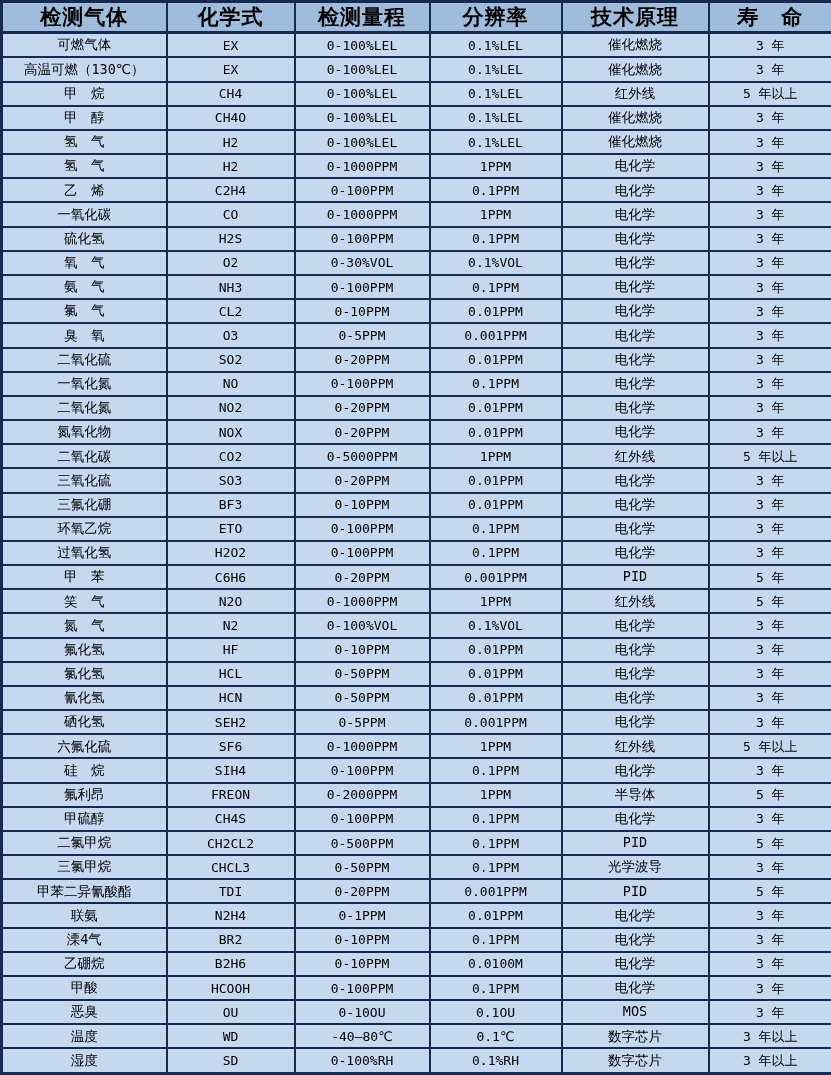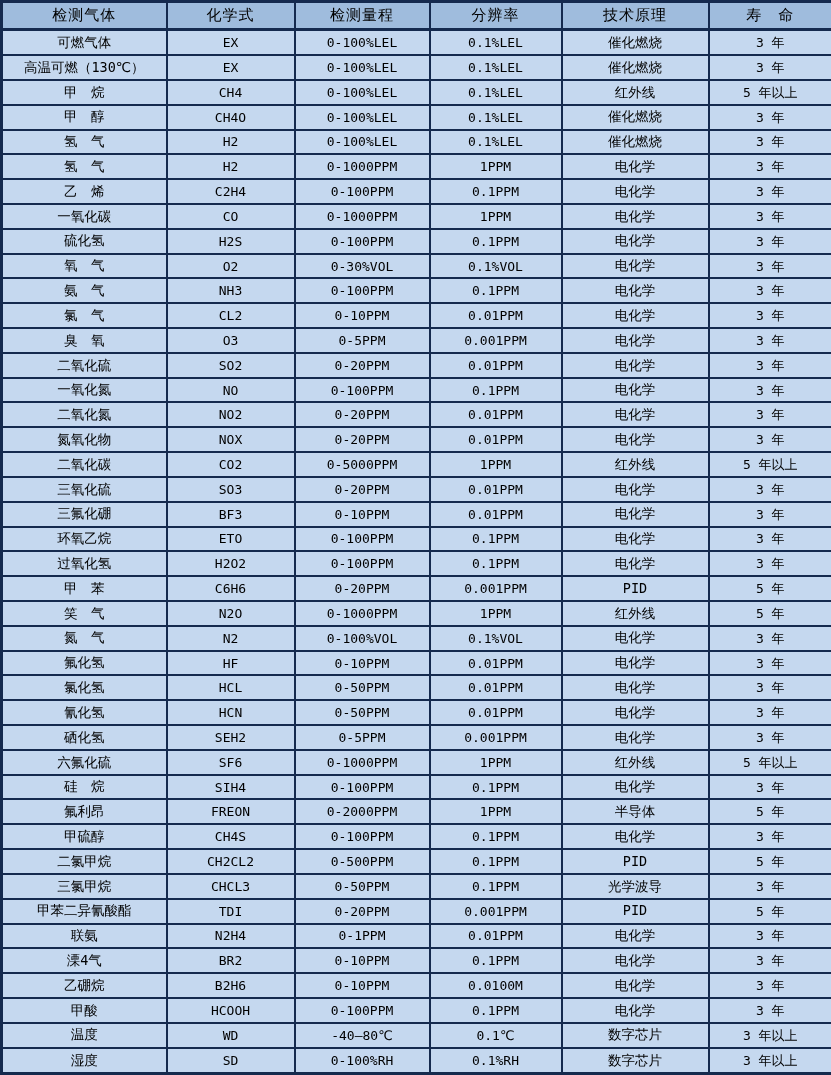--- a/index.html
+++ b/index.html
@@ -15,22 +15,22 @@
     border-collapse:collapse;table-layout:fixed;
     border:3px solid var(--border);
     font-family:"DejaVu Sans Mono","DejaVu Sans",monospace;
     color:var(--text);
   }
   table.gas-table th{
     background:var(--header-bg);
     border:2px solid var(--border);
     border-bottom-width:3px;
     font-family:"DejaVu Sans",sans-serif;
-    font-weight:normal;
-    font-size:15px;
+    font-weight:bold;
+    font-size:21px;
     height:25px;
     padding:0;
     letter-spacing:1px;
     white-space:nowrap;
     overflow:hidden;
   }
   table.gas-table td{
     background:var(--row-bg);
     border:2px solid var(--border);
     font-size:13px;
@@ -381,20 +381,28 @@
         </tr>
         <tr>
           <td class="cjk">甲酸</td>
           <td>HCOOH</td>
           <td>0-100PPM</td>
           <td>0.1PPM</td>
           <td class="cjk">电化学</td>
           <td>3 年</td>
         </tr>
         <tr>
+          <td class="cjk">恶臭</td>
+          <td>OU</td>
+          <td>0-10OU</td>
+          <td>0.1OU</td>
+          <td class="cjk">MOS</td>
+          <td>3 年</td>
+        </tr>
+        <tr>
           <td class="cjk">温度</td>
           <td>WD</td>
           <td>-40—80℃</td>
           <td>0.1℃</td>
           <td class="cjk">数字芯片</td>
           <td>3 年以上</td>
         </tr>
         <tr>
           <td class="cjk">湿度</td>
           <td>SD</td>

